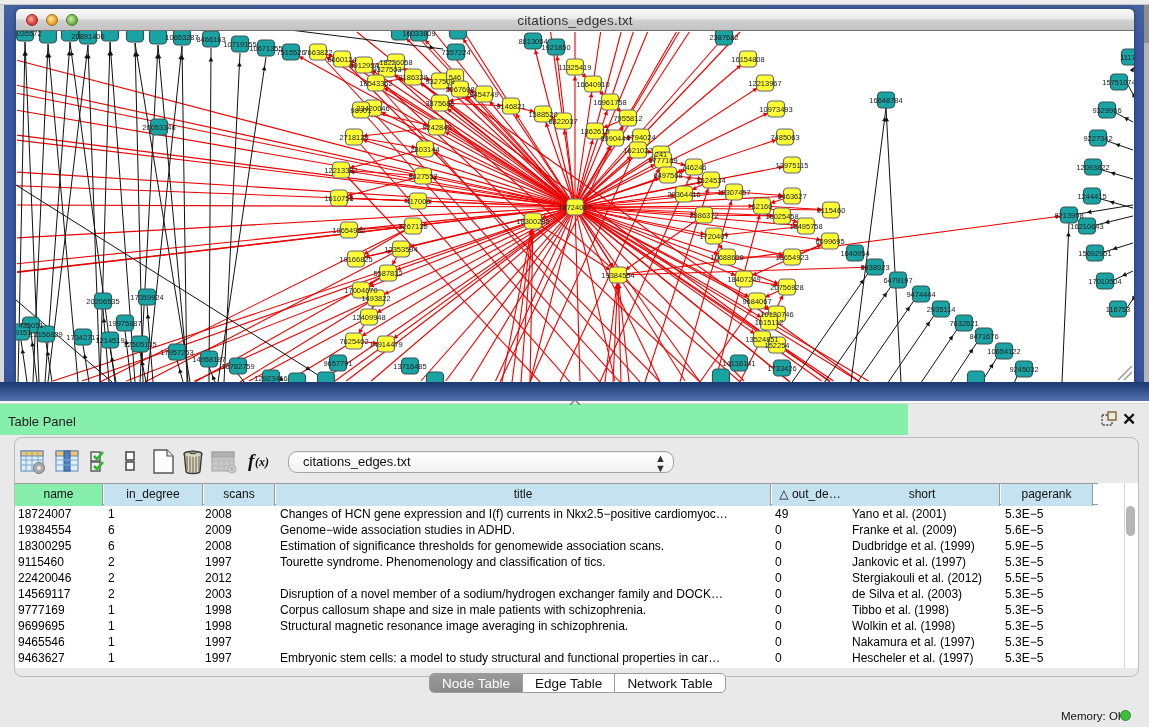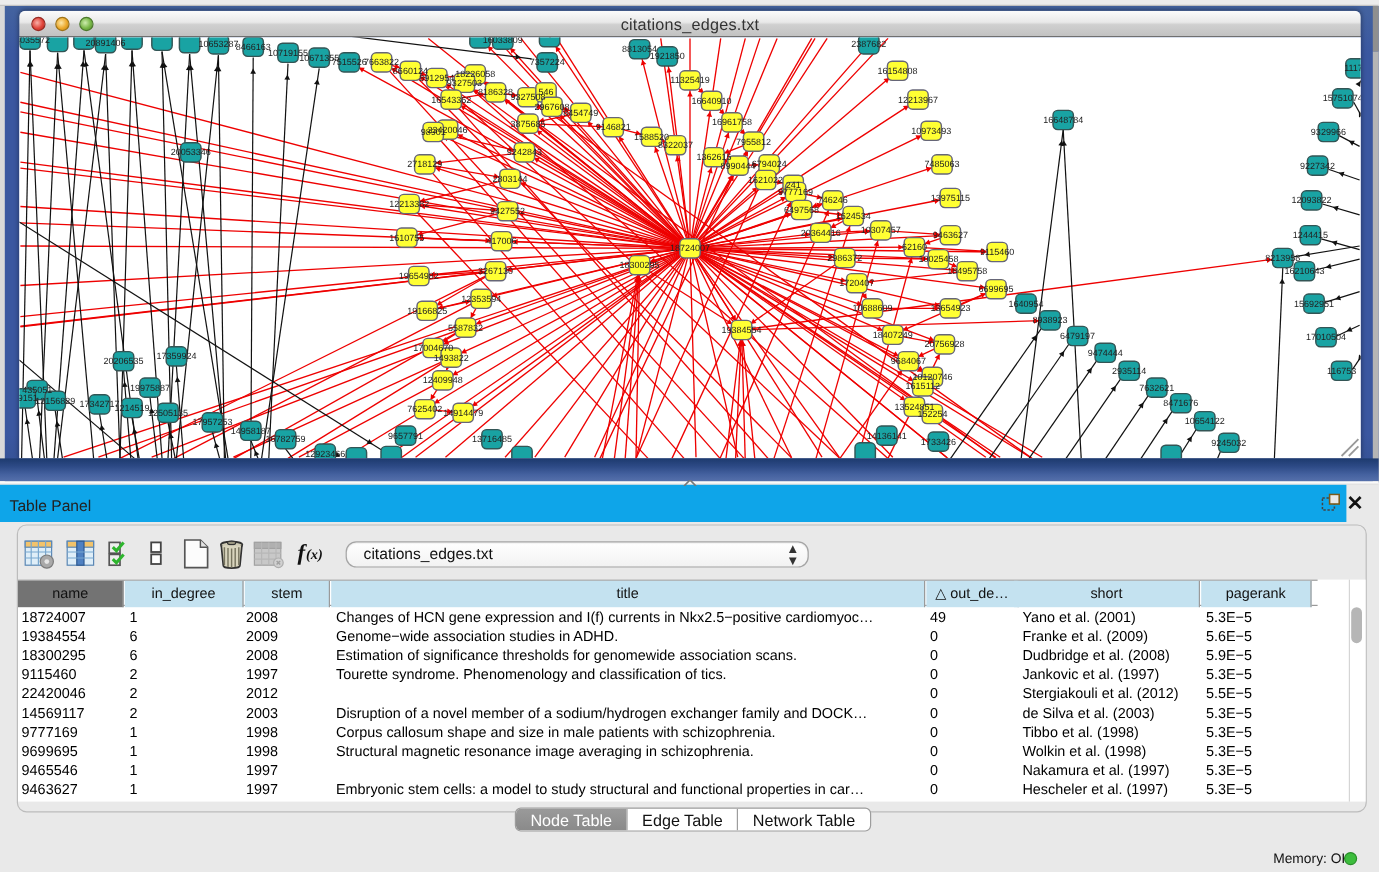--- a/index.html
+++ b/index.html
@@ -26,21 +26,21 @@
 #tl-r { left:10px; background:radial-gradient(circle at 4px 4px,#f8b0a8,#e0443a 55%,#a82c24); border:1px solid #982a22; }
 #tl-y { left:30px; background:radial-gradient(circle at 4px 4px,#fce7a8,#eca82a 55%,#b57f18); border:1px solid #9e7317; }
 #tl-g { left:50px; background:radial-gradient(circle at 4px 4px,#cdecae,#77b646 55%,#538430); border:1px solid #4c7a2c; }
 #canvas { position:absolute; left:16px; top:31px; width:1118px; height:351px; background:#fff; overflow:hidden; }
 
 
 #bluebot { position:absolute; left:0; top:382px; width:1149px; height:19px;
   background:linear-gradient(180deg,#1d3a6e 0%,#2d4a86 35%,#44619f 70%,#5570ab 100%); }
 #whiteline { position:absolute; left:0; top:401px; width:1149px; height:3px; background:#fafafa; border-bottom:1px solid #dcdcdc; }
 #caret { position:absolute; left:569px; top:400px; width:12px; height:5px; z-index:5; }
-#tphead { position:absolute; left:0; top:404px; width:1122px; height:31px; background:#0ea5e9; }
+#tphead { position:absolute; left:0; top:404px; width:908px; height:31px; background:#86efac; }
 #tphead .t { position:absolute; left:8px; top:10px; font-size:13px; color:#222; }
 #tpx { position:absolute; left:1122px; top:409px; font-size:17px; font-weight:bold; color:#111; }
 #panel { position:absolute; left:14px; top:437px; width:1125px; height:240px;
   background:#e9e9e9; border:1px solid #bcbcbc; border-radius:8px; }
 #combo { position:absolute; left:288px; top:451px; width:386px; height:22px; background:linear-gradient(180deg,#fff,#f2f2f2);
   border:1px solid #a5a5a5; border-radius:9px; font-size:13px; color:#111; line-height:20px; padding-left:14px;
   box-shadow:inset 0 1px 1px rgba(0,0,0,.08); }
 #combo .arr { position:absolute; right:7px; top:1px; font-size:11px; color:#333; line-height:10px; text-align:center; }
 
 
@@ -906,23 +906,23 @@
  <g transform="translate(228,0)" fill="#111">
   <text x="0" y="18" font-family="Liberation Serif, serif" font-size="19" font-style="italic" font-weight="bold">f</text>
   <text x="7" y="17" font-family="Liberation Serif, serif" font-size="12" font-style="italic" font-weight="bold">(x)</text>
  </g>
 </svg>
 
   <div id="combo">citations_edges.txt<div class="arr">▲<br>▼</div></div>
 
   <div id="tbl">
     <div id="thead">
-      <div class="th" style="left:0;width:88px;background:#737373">name</div>
+      <div class="th" style="left:0;width:88px;background:#86efac">name</div>
       <div class="th" style="left:89px;width:99px">in_degree</div>
-      <div class="th" style="left:189px;width:71px">stem</div>
+      <div class="th" style="left:189px;width:71px">scans</div>
       <div class="th" style="left:261px;width:495px">title</div>
       <div class="th" style="left:757px;width:77px">△ out_de…</div>
       <div class="th" style="left:830px;width:155px">short</div>
       <div class="th" style="left:986px;width:92px">pagerank</div>
     </div>
     <div class="rows">
 <div class="row" style="top:0px;width:1110px">
           <span class="c" style="left:3px">18724007</span>
           <span class="c" style="left:93px">1</span>
           <span class="c" style="left:190px">2008</span>
@@ -939,21 +939,21 @@
           <span class="c" style="left:760px">0</span>
           <span class="c" style="left:837px">Franke et al. (2009)</span>
           <span class="c" style="left:990px">5.6E−5</span>
         </div>
 <div class="row" style="top:32px;width:1110px">
           <span class="c" style="left:3px">18300295</span>
           <span class="c" style="left:93px">6</span>
           <span class="c" style="left:190px">2008</span>
           <span class="c" style="left:265px">Estimation of significance thresholds for genomewide association scans.</span>
           <span class="c" style="left:760px">0</span>
-          <span class="c" style="left:837px">Dudbridge et al. (2008)</span>
+          <span class="c" style="left:837px">Dudbridge et al. (1999)</span>
           <span class="c" style="left:990px">5.9E−5</span>
         </div>
 <div class="row" style="top:48px;width:1110px">
           <span class="c" style="left:3px">9115460</span>
           <span class="c" style="left:93px">2</span>
           <span class="c" style="left:190px">1997</span>
           <span class="c" style="left:265px">Tourette syndrome. Phenomenology and classification of tics.</span>
           <span class="c" style="left:760px">0</span>
           <span class="c" style="left:837px">Jankovic et al. (1997)</span>
           <span class="c" style="left:990px">5.3E−5</span>

